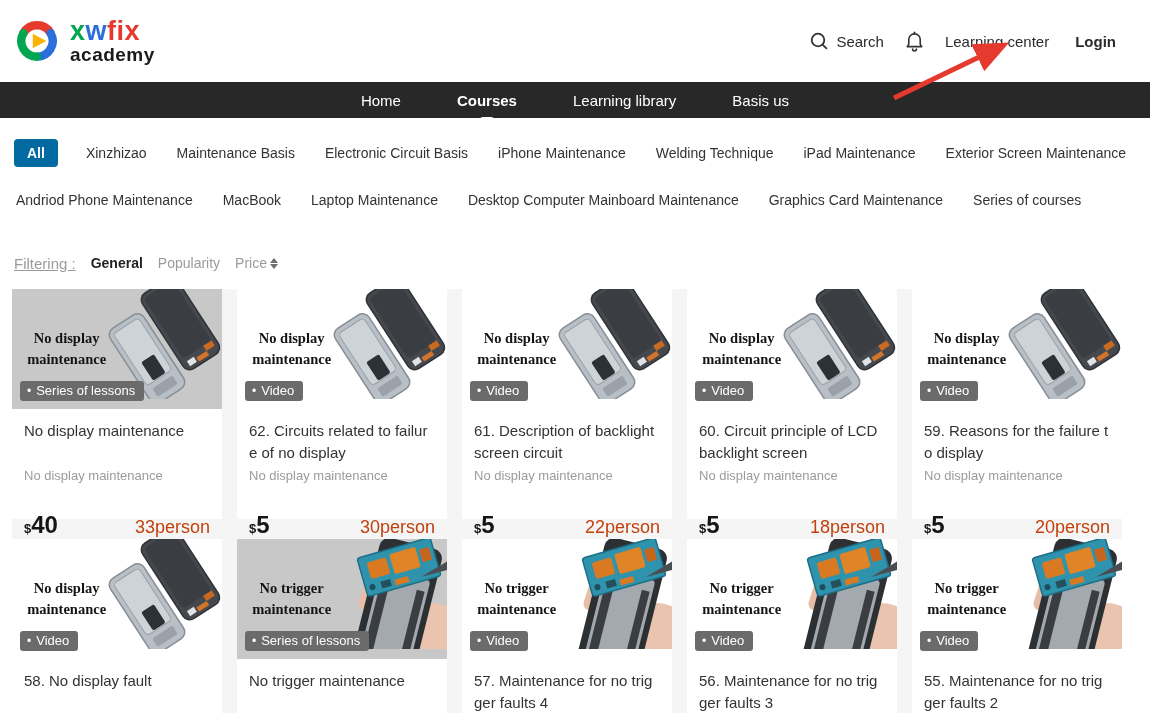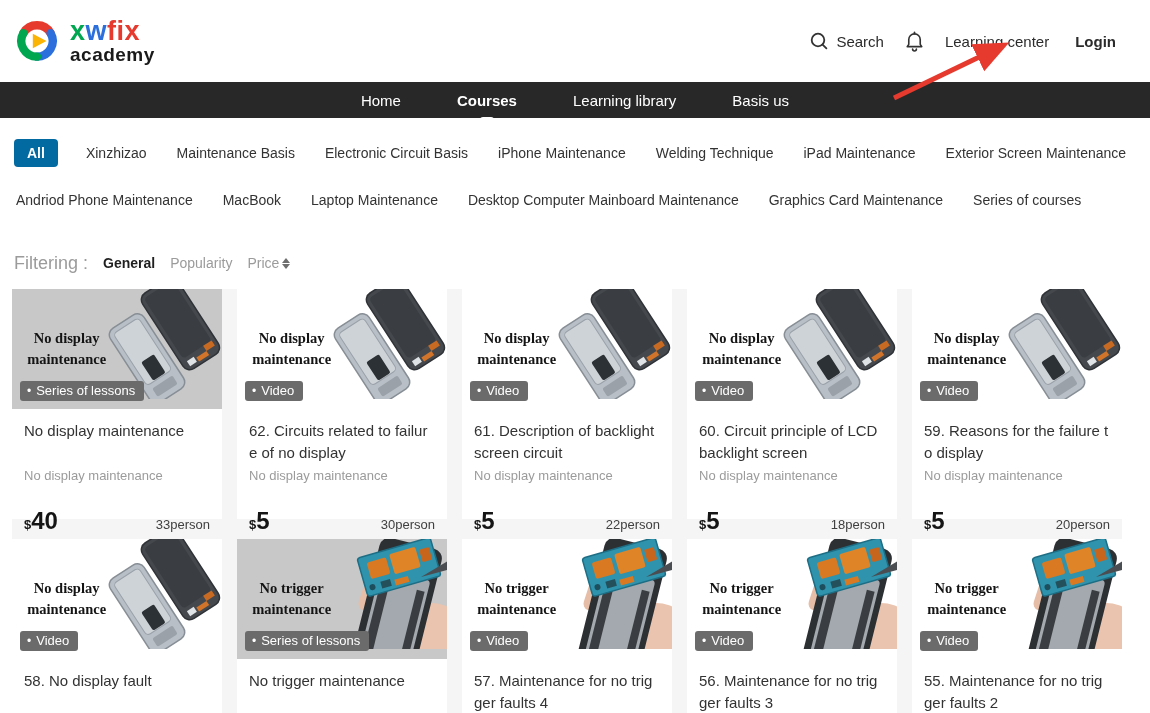--- a/index.html
+++ b/index.html
@@ -30,21 +30,21 @@
   .nav-item.active::after { content:""; position:absolute; bottom:0; left:50%; transform:translateX(-50%);
     width:14px; height:5px; background:#fff; border-radius:3px 3px 0 0; }
 
   
   .categories { margin:21px 14px 0; display:flex; flex-wrap:wrap; column-gap:26px; row-gap:19px; align-items:center; }
   .cat-chip { font-size:14px; color:#333; cursor:pointer; line-height:28px; padding:0 2px; }
   .cat-chip.active { background:#0369a1; color:#fff; border-radius:4px; padding:0 13px; font-weight:bold; }
 
   
   .filter-row { margin:37px 14px 0; display:flex; align-items:center; gap:15px; height:24px; }
-  .filter-label { font-size:18px; color:#9b9b9b; }
+  .filter-label { font-size:15px; color:#9b9b9b;text-decoration:underline; }
   .filter-opt { font-size:14px; color:#9b9b9b; cursor:pointer; display:flex; align-items:center; gap:3px; }
   .filter-opt.active { color:#1f1f1f; font-weight:bold; }
   .sort-arrows { display:flex; flex-direction:column; gap:1px; }
   .sort-arrows i { width:0; height:0; border-left:4px solid transparent; border-right:4px solid transparent; display:block; }
   .sort-arrows .up { border-bottom:5px solid #6e6e6e; }
   .sort-arrows .dn { border-top:5px solid #6e6e6e; }
 
   
   .grid { margin:14px 12px 0; width:1110px; background:var(--grid-bg);
     display:grid; grid-template-columns:repeat(5,210px); column-gap:15px; row-gap:20px; }
@@ -57,21 +57,21 @@
   .badge { position:absolute; left:8px; bottom:8px; background:var(--badge-bg); color:#fff; font-size:13px;
     padding:2px 9px 3px 7px; border-radius:3px; z-index:3; display:flex; align-items:center; gap:5px; }
   .badge::before { content:"•"; font-size:12px; }
   .card-body { padding:11px 12px 10px; height:110px; }
   .card-title { font-size:15px; color:#333; line-height:22px; min-height:44px; word-break:break-all; }
   .card-sub { font-size:13px; color:#9b9b9b; margin-top:4px; }
   .price-row { margin-top:9px; display:flex; align-items:baseline; justify-content:space-between; }
   .price { color:#151515; }
   .price .dollar { font-size:13px; font-weight:bold; }
   .price .amount { font-size:24px; font-weight:bold; }
-  .persons { font-size:13px; color:#404040;margin-top:25px; }
+  .persons { font-size:18px; color:#c2410c;margin-top:25px; }
 </style>
 </head>
 <body>
 
 <div class="header">
   <div class="logo">
     <svg width="46" height="46" viewBox="0 0 44 44">
       <path d="M9,14.5 A15,15 0 0 1 35,14.5" fill="none" stroke="#e63a2e" stroke-width="8" stroke-linecap="round"></path>
       <path d="M35,14.5 A15,15 0 0 1 22,37" fill="none" stroke="#2a6fdb" stroke-width="8" stroke-linecap="round"></path>
       <path d="M22,37 A15,15 0 0 1 9,14.5" fill="none" stroke="#00a650" stroke-width="8" stroke-linecap="round"></path>

